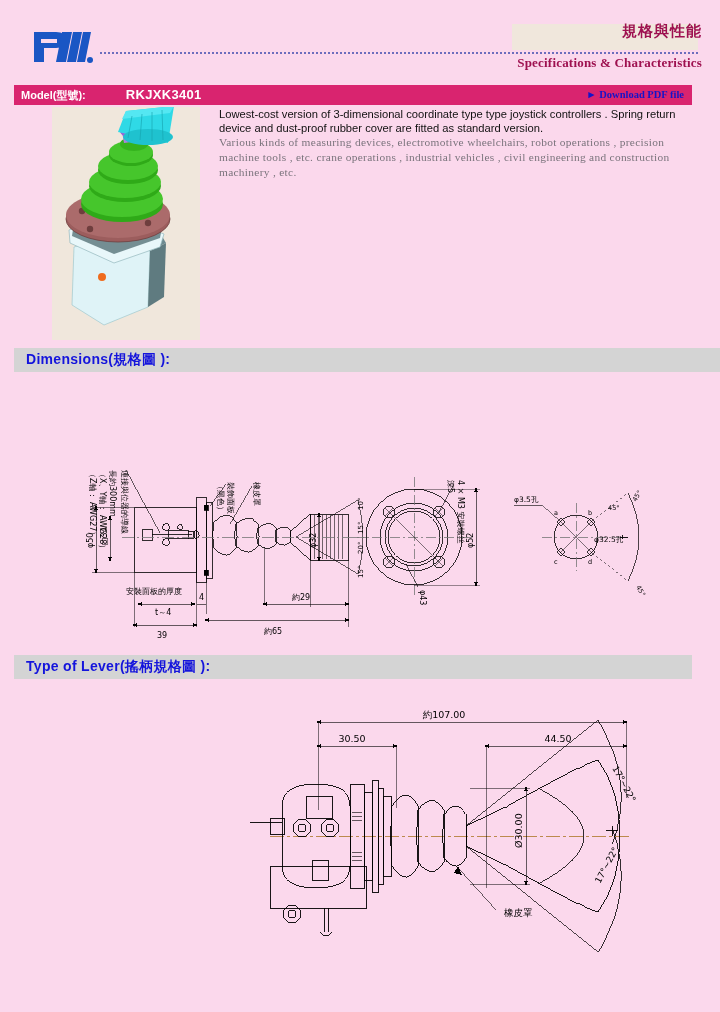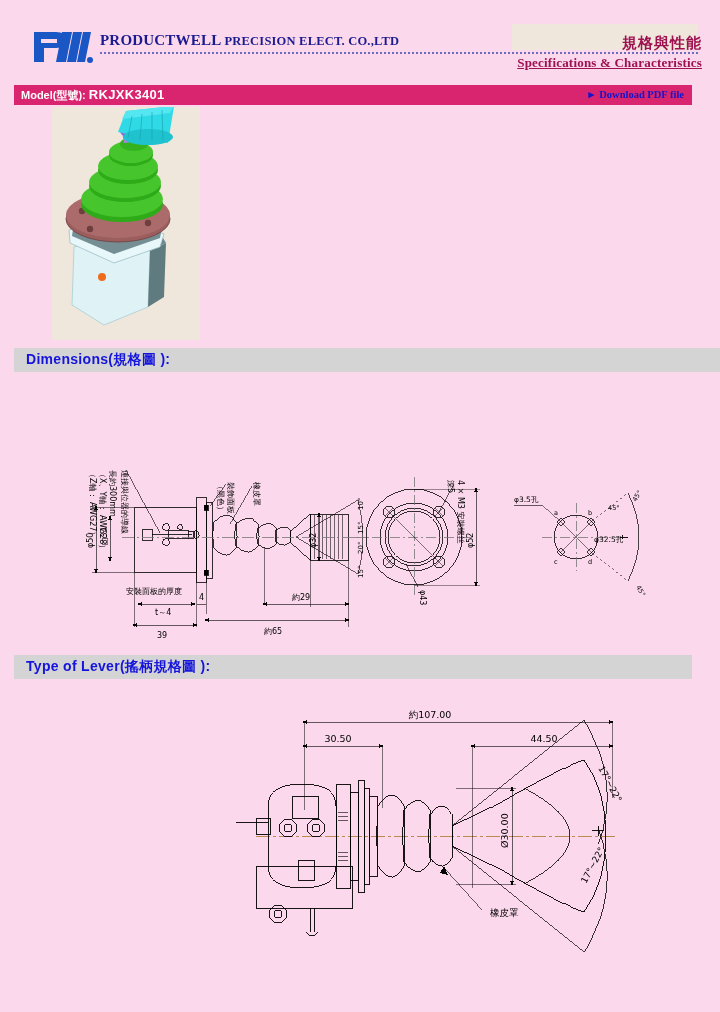--- a/index.html
+++ b/index.html
@@ -57,57 +57,57 @@
     border-top: 2px dotted #6d6dbd;
   }
   .hdr-right-bg {
     position: absolute;
     left: 498px; top: 2px;
     width: 186px; height: 26px;
     background: #f0e7dc;
   }
   .hdr-cn {
     position: absolute;
-    right: 4px; top: 12px;
+    right: 4px; top: 0;
     color: #9e1150;
     font-family: Liberation Mono, monospace;
     font-weight: bold;
     font-size: 15px;
     letter-spacing: 1px;
     margin-left: 44px;
   }
   .hdr-en {
     position: absolute;
     right: 4px; top: 33px;
     color: #9e1150;
     font-family: "Liberation Serif", serif;
     font-weight: bold;
     font-size: 13px;
     letter-spacing: 0.2px;
-    text-decoration: underline;
   }
 
   
   .modelbar {
     position: absolute;
     left: 14px; top: 71px;
     width: 678px; height: 20px;
     background: #d9246f;
   }
   .modelbar .label {
     position: absolute;
     left: 7px; top: 2px;
     color: #ffffff;
     font-size: 11px;
     font-weight: bold;
     white-space: nowrap;
   }
   .modelbar .label .model-no {
     font-size: 13px;
     letter-spacing: 0.3px;
+    margin-left: 37px;
   }
   .modelbar .dl {
     position: absolute;
     right: 8px; top: 4px;
     color: #1414c8;
     font-family: "Liberation Serif", serif;
     font-size: 10.5px;
     font-weight: bold;
     white-space: nowrap;
     cursor: pointer;
@@ -199,24 +199,20 @@
       <svg width="62" height="36" viewBox="0 0 62 36">
         <path d="M2 2 L24 2 Q34 2 34 10 Q34 18 24 18 L12 18 L12 32 L2 32 Z" fill="#1a56c4"></path>
         <rect x="9" y="9" width="16" height="4" fill="#fbd8ec"></rect>
         <path d="M30 2 L40 2 L34 32 L24 32 Z" fill="#1a56c4"></path>
         <path d="M41 2 L50 2 L44 32 L35 32 Z" fill="#1a56c4"></path>
         <path d="M51 2 L59 2 L53 32 L45 32 Z" fill="#1a56c4"></path>
         <circle cx="58" cy="30" r="3" fill="#1a56c4"></circle>
       </svg>
     </div>
 
-    <div class="brand">
-      <span>PRODUCTWELL</span>
-      <span class="small">PRECISION  ELECT.  CO.,LTD</span>
-    </div>
     <div class="brand-rule"></div>
 
     <div class="hdr-cn">規格與性能</div>
     <div class="hdr-en">Specifications &amp; Characteristics</div>
   </div>
 
   <div class="modelbar" style="left:0; width:678px;">
     <div class="label">
       <span>Model(型號): </span><span class="model-no">RKJXK3401</span>
     </div>
@@ -265,20 +261,22 @@
           <line x1="90" y1="7" x2="88" y2="33"></line>
           <line x1="100" y1="5" x2="100" y2="34"></line>
           <line x1="110" y1="3" x2="111" y2="33"></line>
         </g>
 
         <circle cx="50" cy="170" r="4" fill="#ef6b1d"></circle>
       </svg>
     </div>
 
     <div class="textcol">
+      <p class="f-body">Lowest-cost version of 3-dimensional coordinate type type joystick controllers . Spring return device and dust-proof rubber cover are fitted as standard version.</p>
+      <p class="app-body">Various kinds of measuring devices, electromotive wheelchairs, robot operations , precision machine tools , etc. crane operations , industrial vehicles , civil engineering and construction machinery , etc.</p>
     </div>
   </div>
 
   <div class="sect" id="sect-dim" style="left:0; top:334px;">
     <div class="title">Dimensions(規格圖 ):</div>
   </div>
 
   <div class="drawing" id="draw-dim" style="left:0; top:368px;">
     <svg width="678" height="265" viewBox="0 0 678 265">
       <g stroke="#000" fill="none" stroke-width="0.8" shape-rendering="crispEdges">
@@ -469,21 +467,21 @@
         <text x="540" y="182" font-size="6.5">c</text>
         <text x="574" y="182" font-size="6.5">d</text>
       </g>
     </svg>
   </div>
 
   <div class="sect" id="sect-lever" style="left:0; top:641px;">
     <div class="title" style="font-family:Liberation Sans, sans-serif;">Type of Lever(搖柄規格圖 ):</div>
   </div>
 
-  <div class="drawing" id="draw-lever" style="left:2px; top:674px;">
+  <div class="drawing" id="draw-lever" style="left:16px; top:674px;">
     <svg width="678" height="265" viewBox="0 0 678 265">
       <g stroke="#000" fill="none" stroke-width="0.9" shape-rendering="crispEdges">
 
         <line x1="240" y1="148" x2="600" y2="148" stroke="#b5823c" stroke-dasharray="14 3 3 3" stroke-width="0.9"></line>
 
         <path d="M252 118 q0 -22 34 -22 q34 0 34 22 l0 60 q0 22 -34 22 q-34 0 -34 -22 Z"></path>
         <rect x="240" y="178" width="96" height="42"></rect>
         <rect x="276" y="108" width="26" height="22"></rect>
         <rect x="282" y="172" width="16" height="20"></rect>
         <circle cx="272" cy="140" r="9"></circle>

